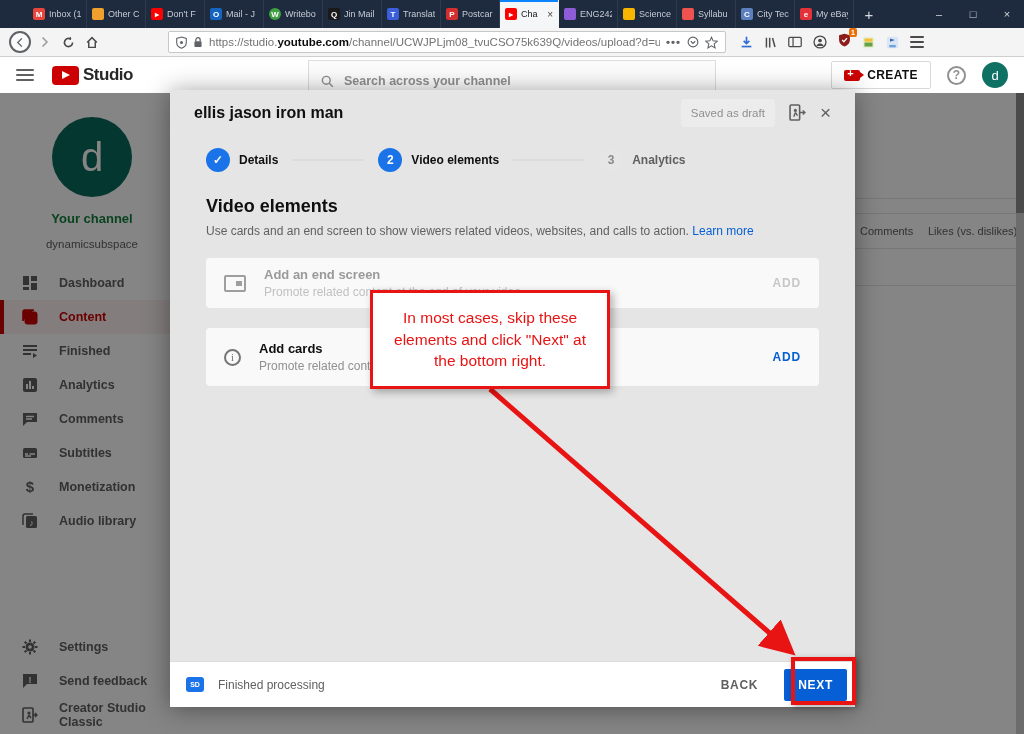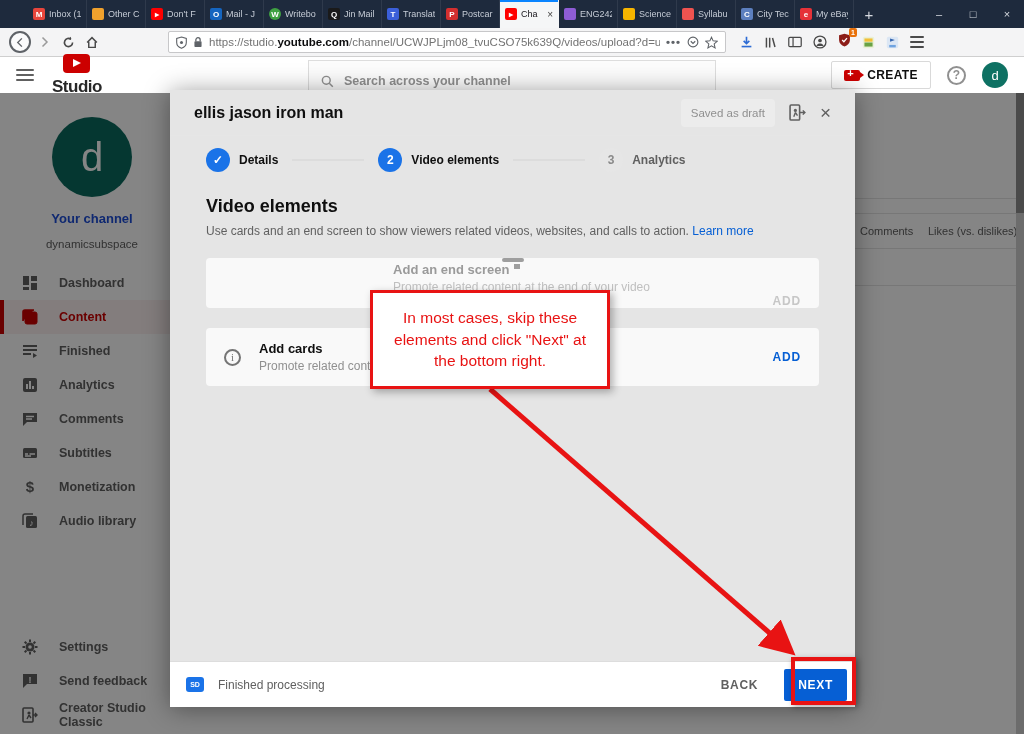--- a/index.html
+++ b/index.html
@@ -37,21 +37,21 @@
   .ext-badge .badge { position:absolute; top:-5px; right:-6px; background:#e8710a; color:#fff; font-size:7px;
                       font-weight:bold; border-radius:2px; padding:1px 2px; line-height:1; }
   .hamb, .hamb-dark { width:14px; display:flex; flex-direction:column; gap:3px; }
   .hamb span { height:2px; background:#4a4a4a; border-radius:1px; }
 
   
   .page { position:relative; height:677px; }
   .studio-header { height:36px; background:#fff; display:flex; align-items:center; padding:0 16px; position:relative; z-index:5; }
   .s-hamb { width:18px; display:flex; flex-direction:column; gap:3px; margin-right:18px; cursor:pointer; }
   .s-hamb span { height:2px; background:#606060; border-radius:1px; }
-  .yt-logo { display:flex; align-items:center; gap:4px;flex-direction:column; }
+  .yt-logo { display:flex; align-items:center; gap:4px; }
   .yt-play { width:27px; height:19px; background:#c00; border-radius:4px; position:relative; }
   .yt-play::after { content:""; position:absolute; left:10px; top:5px; border-left:8px solid #fff;
                     border-top:4.5px solid transparent; border-bottom:4.5px solid transparent; }
   .yt-word { font-size:17px; font-weight:bold; color:#282828; letter-spacing:-0.5px; }
   .searchbox { position:absolute; left:308px; top:3px; width:408px; height:42px; background:#fcfcfc;
                border:1px solid #ddd; display:flex; align-items:center; padding:12px 12px; gap:10px; }
   .searchbox .ph { color:#909090; font-size:12.5px; font-weight:bold; }
   .hdr-right { margin-left:auto; display:flex; align-items:center; gap:16px; }
   .create-btn { display:flex; align-items:center; gap:7px; border:1px solid #d9d9d9; border-radius:2px;
                 background:#fff; height:28px; padding:0 12px; cursor:pointer; }
@@ -62,21 +62,21 @@
   .create-label { font-size:12px; font-weight:bold; color:#0f0f0f; letter-spacing:.4px; }
   .help-ic { width:19px; height:19px; border:2px solid #909090; border-radius:50%; color:#909090;
              font-size:12px; font-weight:bold; display:flex; align-items:center; justify-content:center; }
   .avatar-sm { width:26px; height:26px; border-radius:50%; background:#0e7163; color:#fff; font-size:13px;
                display:flex; align-items:center; justify-content:center; }
 
   .page-body { height:641px; display:flex; }
   .sidebar { width:184px; flex:none; position:relative; background:#fff; }
   .ch-avatar { width:80px; height:80px; border-radius:50%; background:#0b6a5e; color:#fff; font-size:40px;
                display:flex; align-items:center; justify-content:center; margin:24px auto 0; }
-  .ch-name { text-align:center; font-size:13px; font-weight:bold; color:#1d4ed8; margin-top:14px; }
+  .ch-name { text-align:center; font-size:13px; font-weight:bold; color:#15803d; margin-top:14px; }
   .ch-handle { text-align:center; font-size:11.5px; color:#606060; margin-top:12px; }
   .menu { margin-top:16px; }
   .m-item { height:34px; display:flex; align-items:center; gap:21px; padding-left:18px;
             border-left:4px solid transparent; color:#606060; font-size:12.5px; font-weight:bold; cursor:pointer; }
   .m-item svg { flex:none; }
   .m-item.active { color:#c00; border-left-color:#c00; background:rgba(204,0,0,.06); }
   .m-item.active svg * { stroke:#c00; fill:#c00; }
   .menu-bottom { position:absolute; bottom:2px; left:0; right:0; }
 
   .content { flex:1; position:relative; background:#fff; }
@@ -102,21 +102,21 @@
   .s-circle.idle { background:#e6e6e6; color:#8a8a8a; }
   .s-label { font-size:12px; font-weight:bold; color:#0f0f0f; }
   .s-label.idle { color:#606060; }
   .s-conn { width:72px; height:2px; background:#dcdcdc; margin:0 14px; }
 
   .mod-h2 { margin:24px 36px 0; font-size:18px; font-weight:bold; color:#0f0f0f; }
   .mod-desc { margin:7px 36px 0; font-size:12px; color:#606060; }
   .learn-more { color:#065fd4; cursor:pointer; }
   .vrows { margin:20px 36px 0; }
   .vrow { background:#f9f9f9; border-radius:4px; display:flex; align-items:center; padding:0 18px; }
-  .vrow.first { height:50px; margin-bottom:20px;flex-direction:column; }
+  .vrow.first { height:50px; margin-bottom:20px; }
   .vrow.second { height:58px; }
   .vrow-text { margin-left:18px; }
   .vrow-title { font-size:13px; font-weight:bold; color:#0f0f0f; }
   .vrow-sub { font-size:12px; color:#909090; margin-top:3px; }
   .vrow.disabled .vrow-title { color:#9a9a9a; }
   .vrow.disabled .vrow-sub { color:#c0c0c0; }
   .vrow-add { margin-left:auto; font-size:12px; font-weight:bold; letter-spacing:.8px; color:#065fd4; cursor:pointer; }
   .vrow.disabled .vrow-add { color:#c7c7c7; cursor:default; }
   .endscreen-ic { width:22px; height:17px; border:2px solid #9e9e9e; border-radius:2px; position:relative; }
   .endscreen-ic::after { content:""; position:absolute; right:2px; top:4px; width:6px; height:5px; background:#9e9e9e; }

